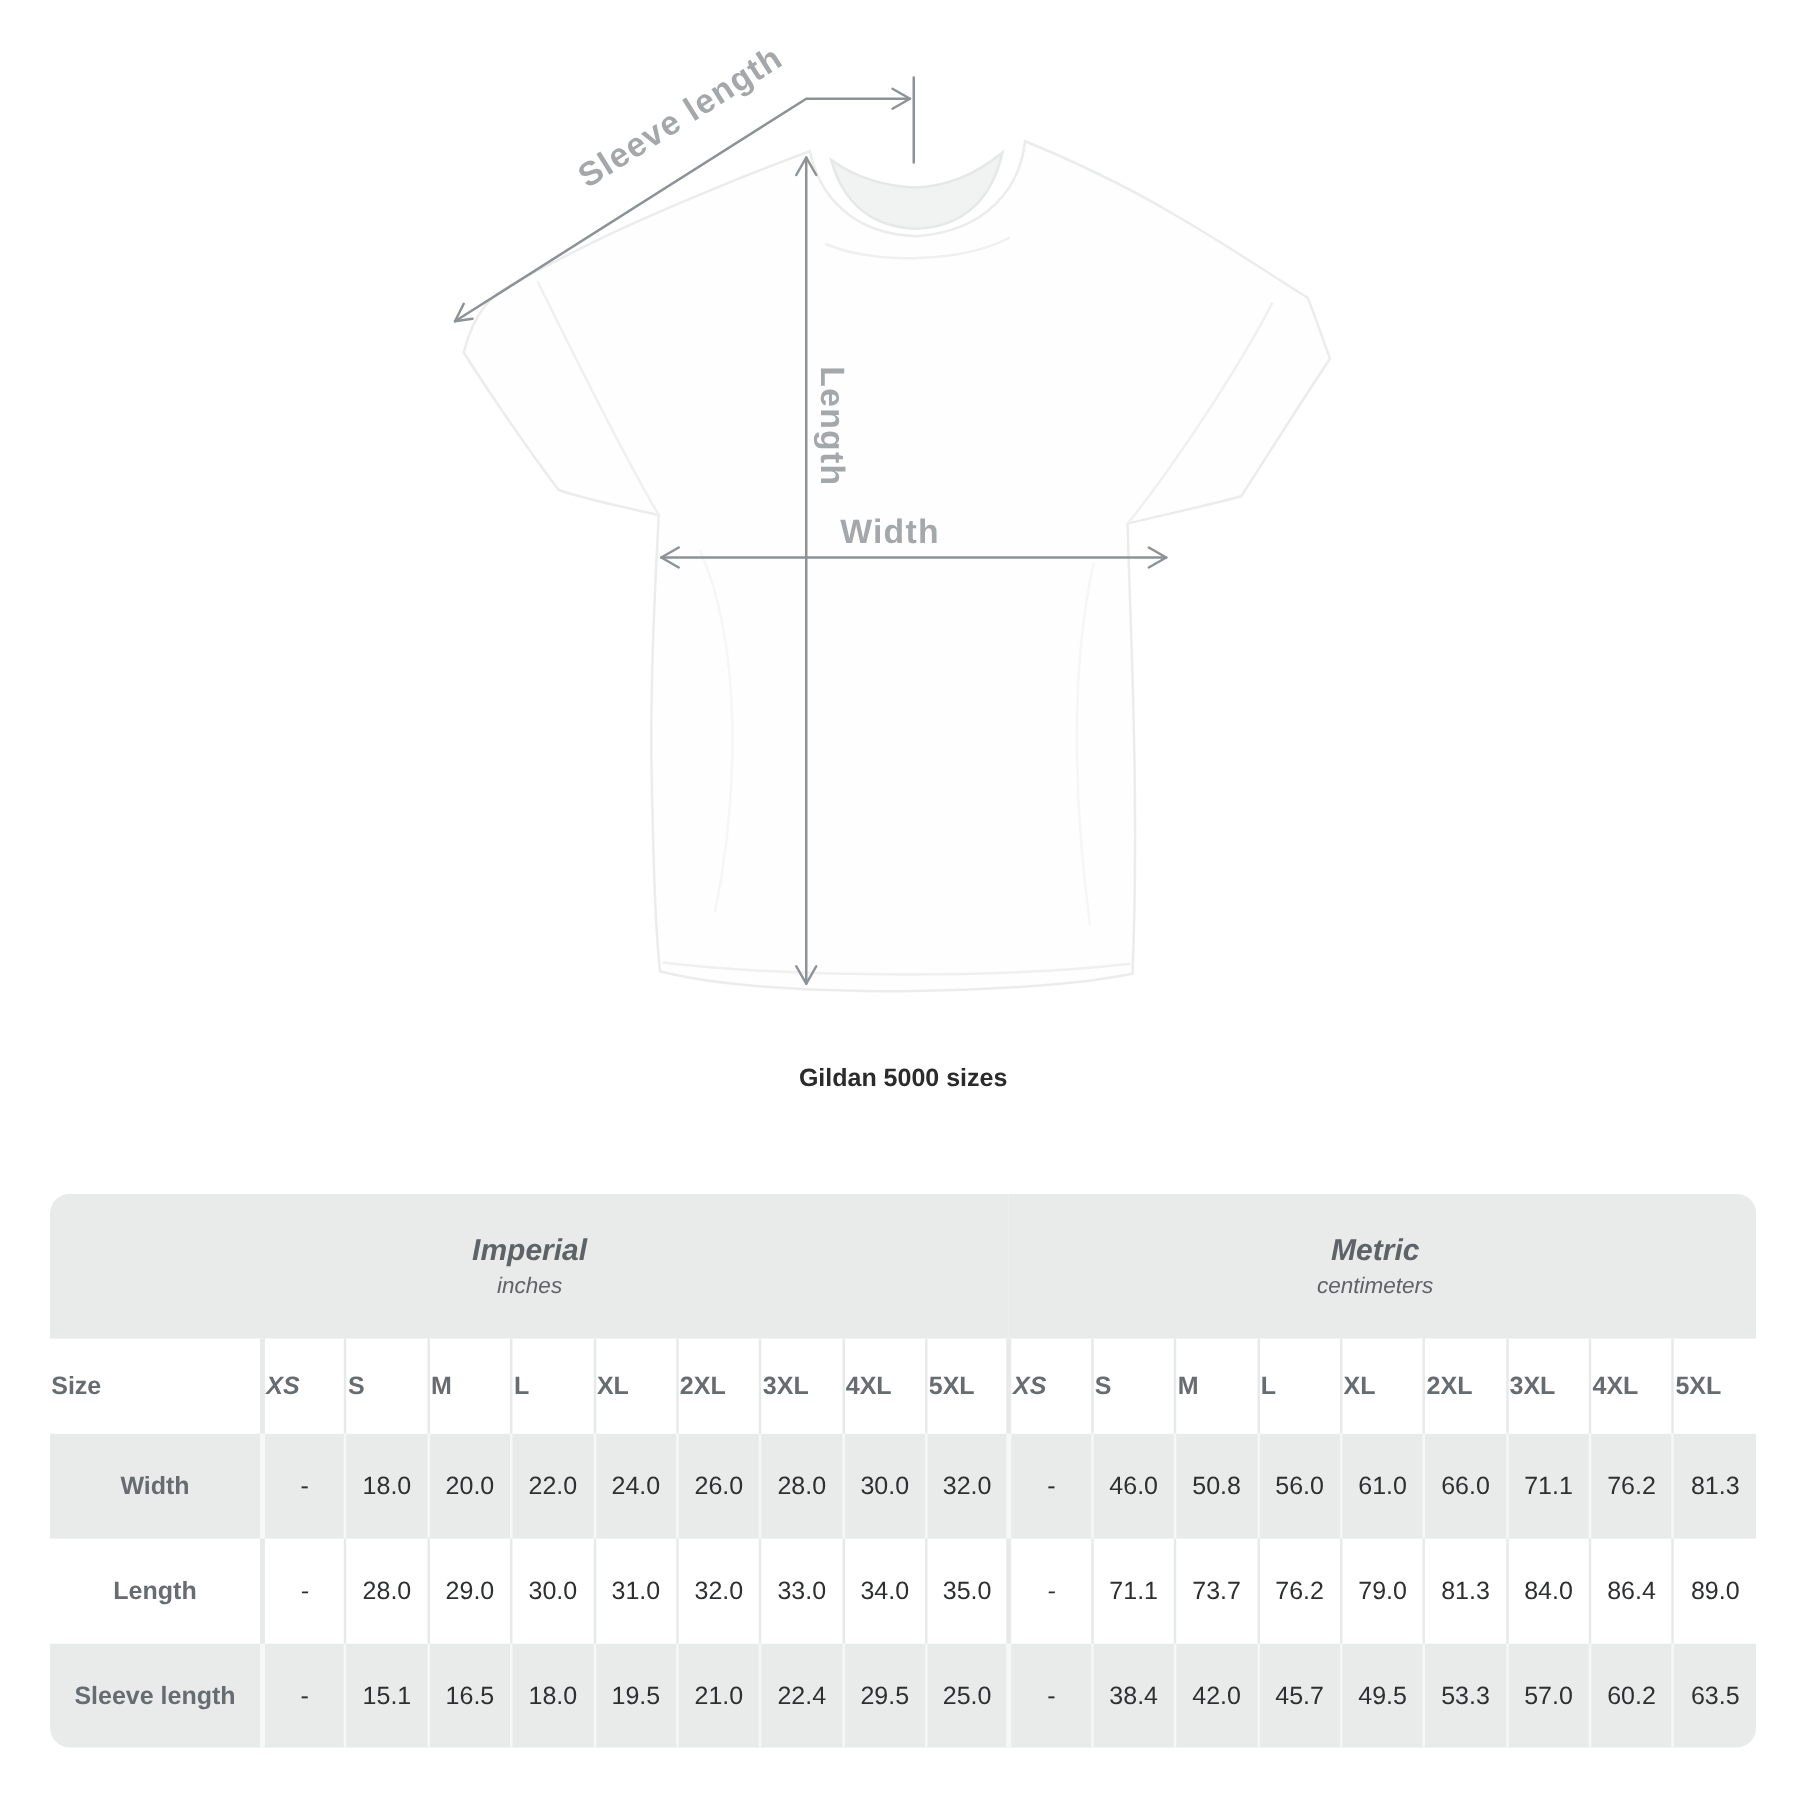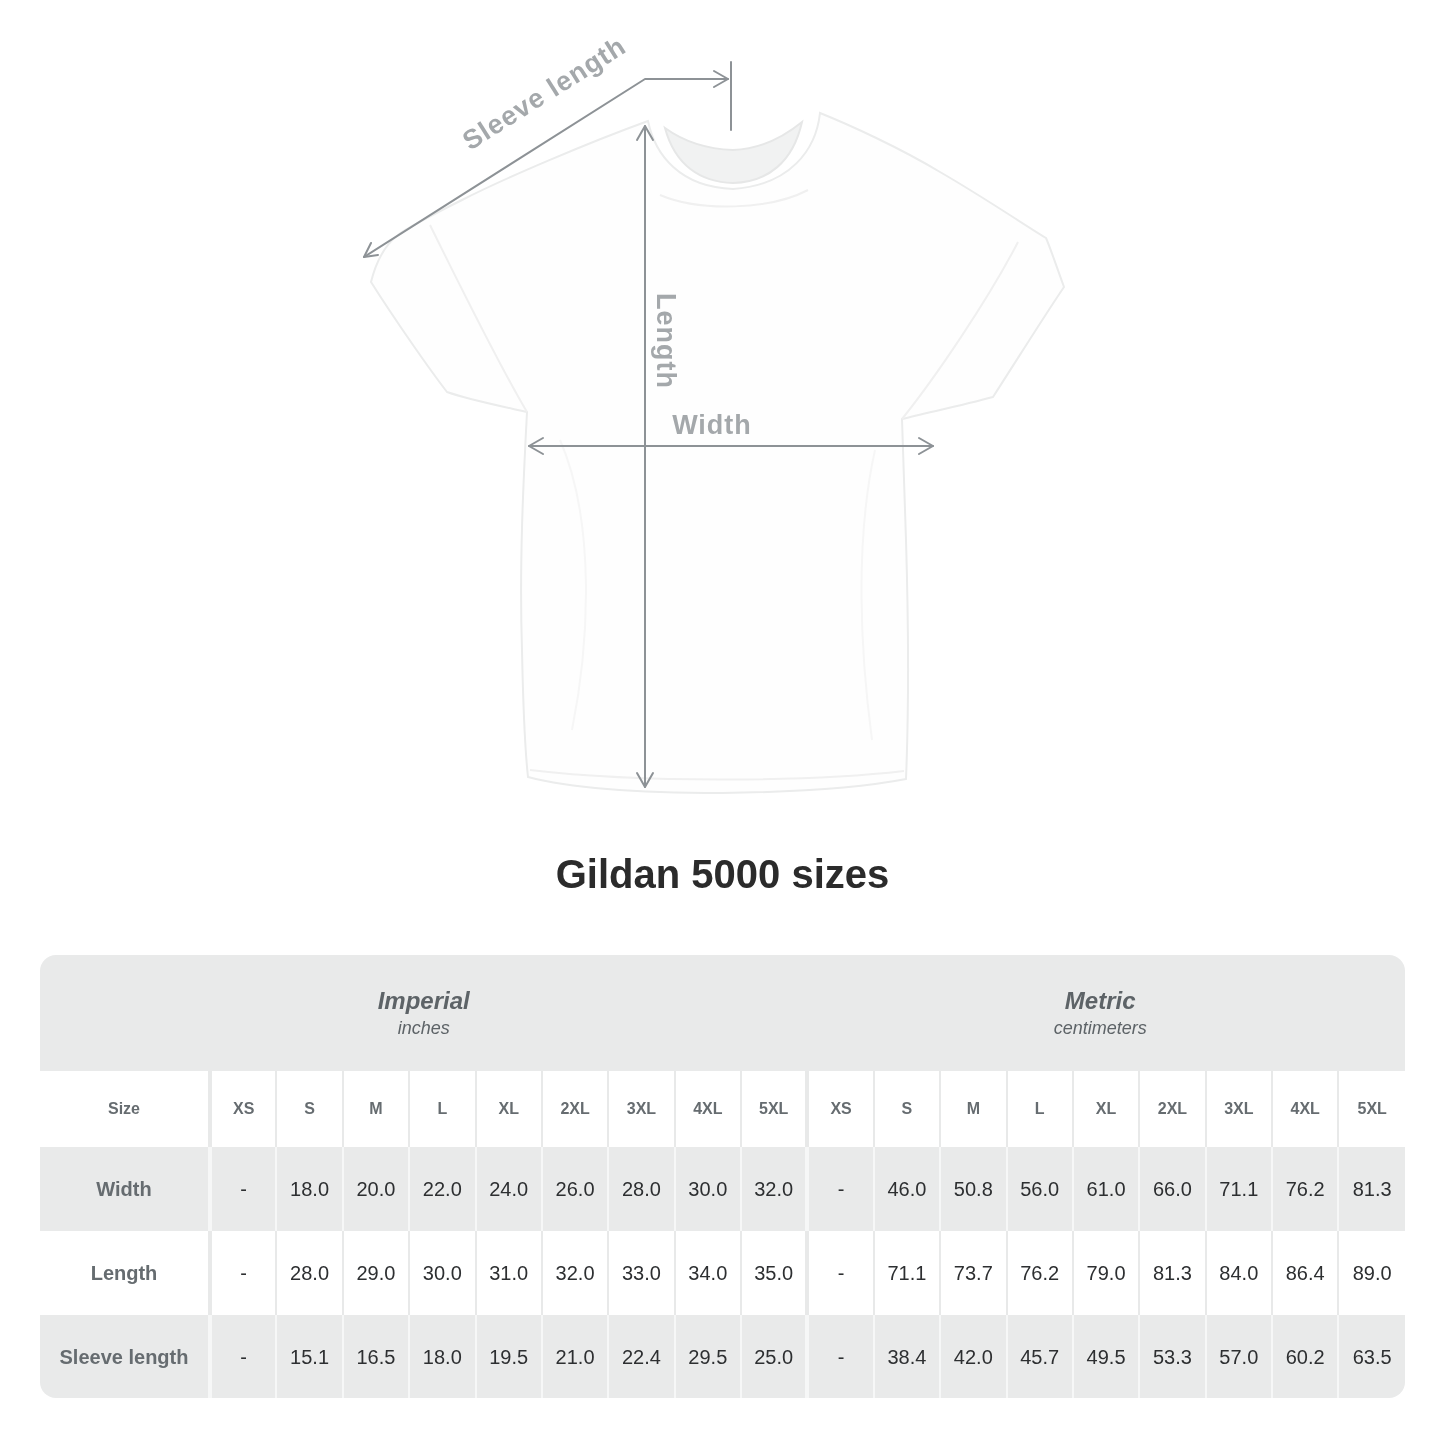--- a/index.html
+++ b/index.html
@@ -1,45 +1,45 @@
 <!DOCTYPE html>
 <html><head>
 <meta charset="utf-8">
 <style>
   html,body{margin:0;padding:0;background:#ffffff;}
   body{width:1445px;height:1445px;position:relative;font-family:"Liberation Sans",sans-serif;overflow:hidden;}
 
   .diagram{position:absolute;left:0;top:0;width:1445px;height:840px;}
 
   .heading{position:absolute;left:0;top:840px;width:1445px;text-align:center;}
-  .heading h1{margin:0;padding-top:12px;font-size:40px;line-height:1.1;font-weight:bold;color:#2b2b2b;}
+  .heading h1{margin:0;padding-top:12px;font-size:20px;line-height:1.1;font-weight:bold;color:#2b2b2b;}
   .heading p{margin:12px 0 0 0;font-size:20px;font-style:italic;color:#4b4b4b;}
 
   .table-wrap{position:absolute;left:40px;top:955px;width:1365px;height:443px;border-radius:16px;overflow:hidden;background:#ffffff;}
   table{width:100%;height:100%;border-collapse:collapse;table-layout:fixed;}
   col.c-size{width:170px;}
 
   .group-row th{background:#e9eaea;height:114px;vertical-align:middle;text-align:center;font-weight:normal;}
   .group-imperial{}
   .group-metric{padding-right:13px;}
   .g-name{font-style:italic;font-weight:bold;font-size:24px;color:#5d6367;}
   .g-unit{font-style:italic;font-size:18px;color:#5d6367;margin-top:3px;}
 
   .size-row{height:76px;background:#ffffff;}
-  .size-row th{font-size:16px;font-weight:bold;color:#666c70;text-align:center;}
+  .size-row th{font-size:20px;font-weight:bold;color:#666c70;text-align:left;}
 
   tbody tr{height:84px;}
   tr.row-gray{background:#e9eaea;}
   tr.row-white{background:#ffffff;}
   tbody th.row-label{font-size:20px;font-weight:bold;color:#666c70;text-align:center;}
   tbody td{font-size:20px;color:#2d2f31;text-align:center;}
 
   .size-row th.sep,tr.row-white td.sep{border-left:2px solid #e8e9e9;}
   tr.row-gray td.sep{border-left:2px solid #f6f7f7;}
-  .size-row th.sep-major,tr.row-white td.sep-major{border-left-width:4px;}
+  .size-row th.sep-major,tr.row-white td.sep-major{border-left-width:4px;font-style:italic;}
   tr.row-gray td.sep-major{border-left-width:4px;}
 
   .shirt-outline{fill:#fefefe;stroke:#ebecec;stroke-width:2;}
   .neck-inner{fill:#f1f2f2;stroke:#e6e7e7;stroke-width:2;}
   .seam{fill:none;stroke:#f0f0f0;stroke-width:2;}
   .wrinkle{fill:none;stroke:#f6f6f6;stroke-width:2;}
   .arrow{fill:none;stroke:#8d9296;stroke-width:2;stroke-linecap:round;stroke-linejoin:round;}
   .dim-label{fill:#a4a8ab;font-family:"Liberation Sans",sans-serif;font-size:27px;font-weight:bold;letter-spacing:1px;}
 </style>
 </head>

